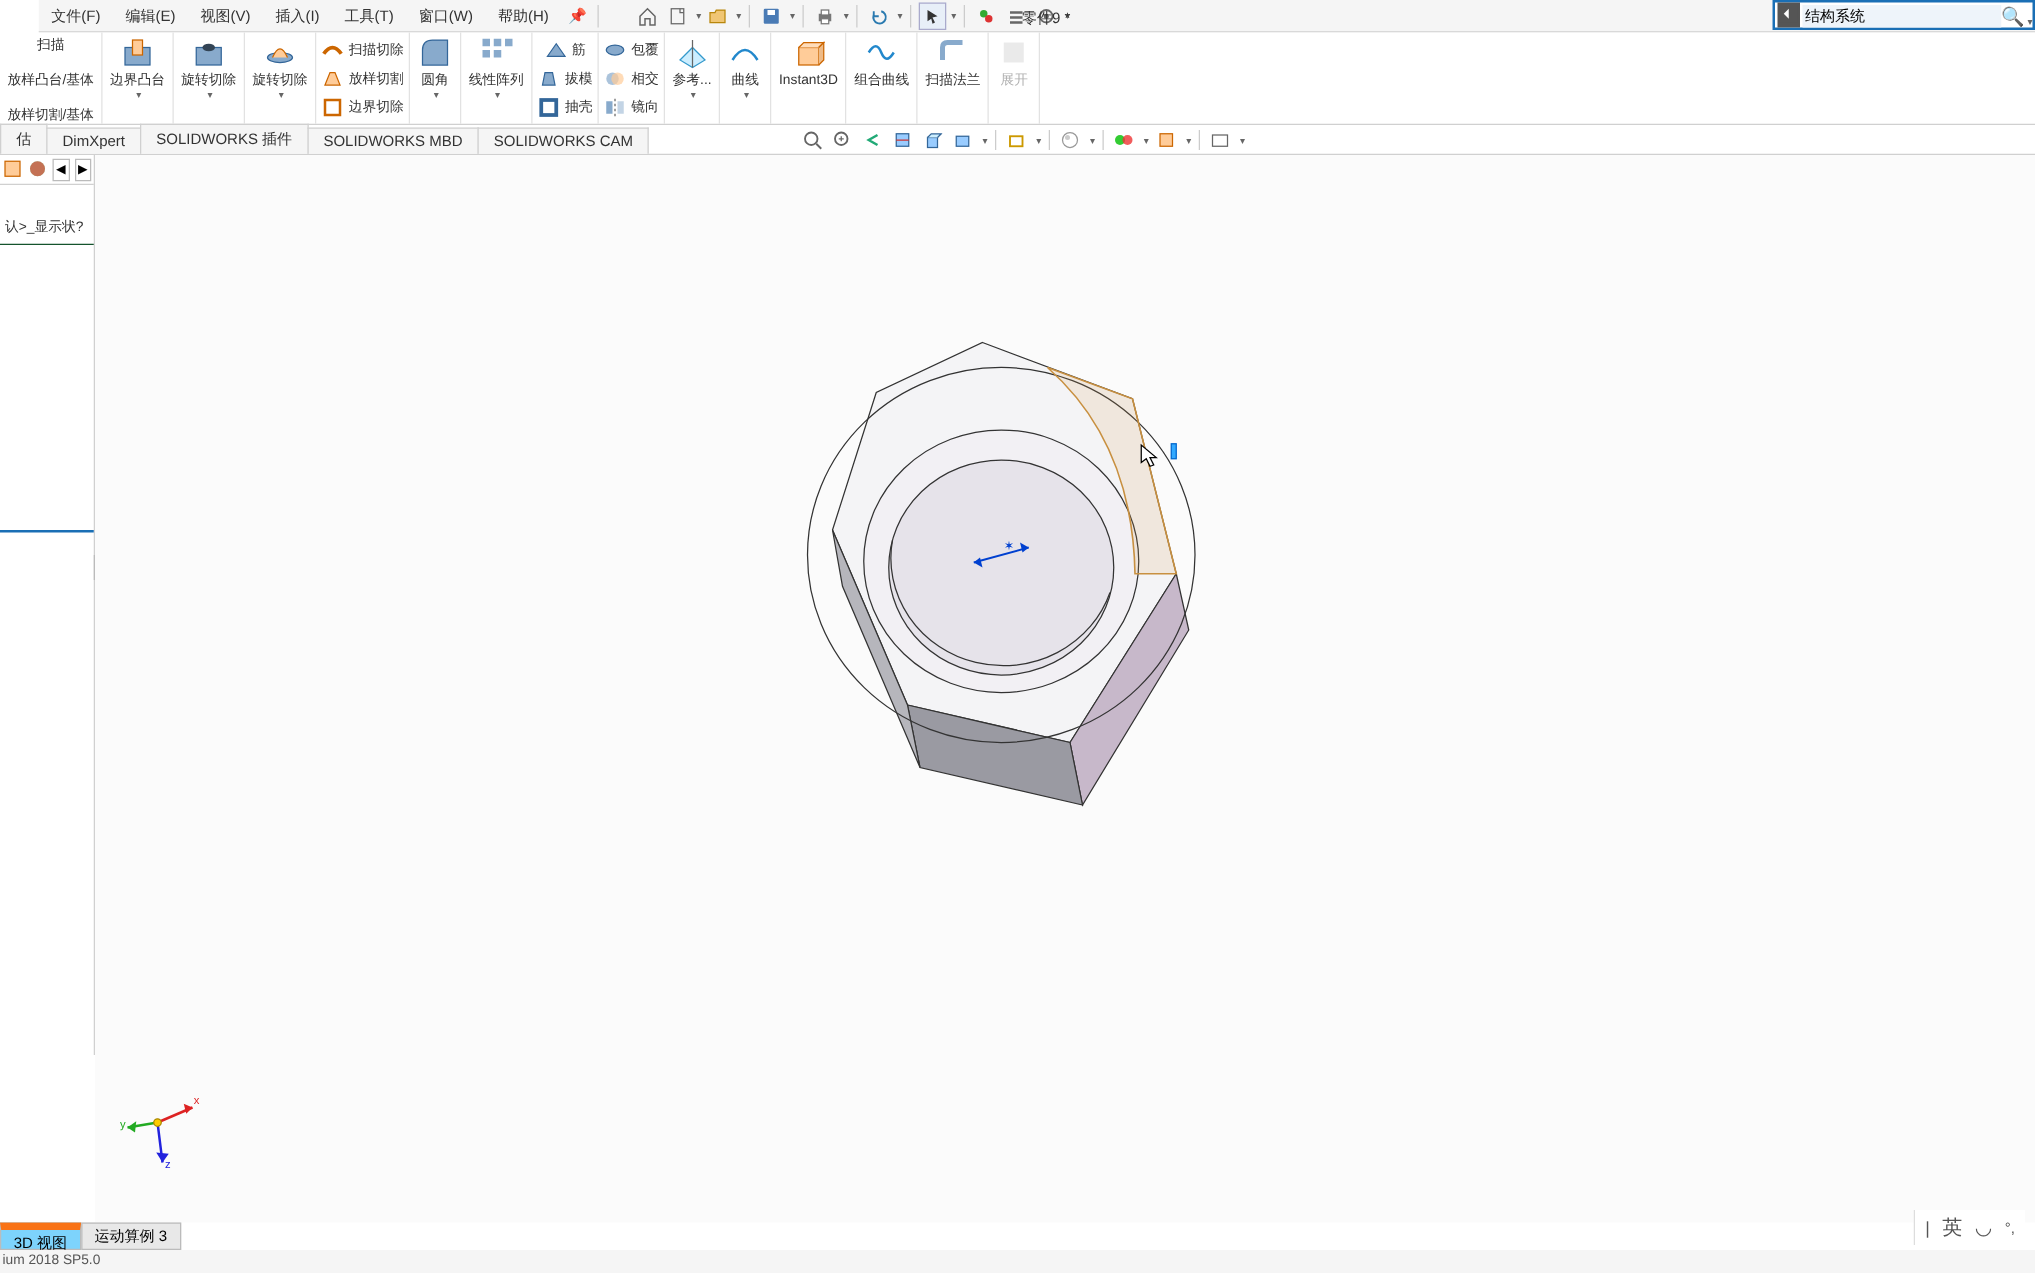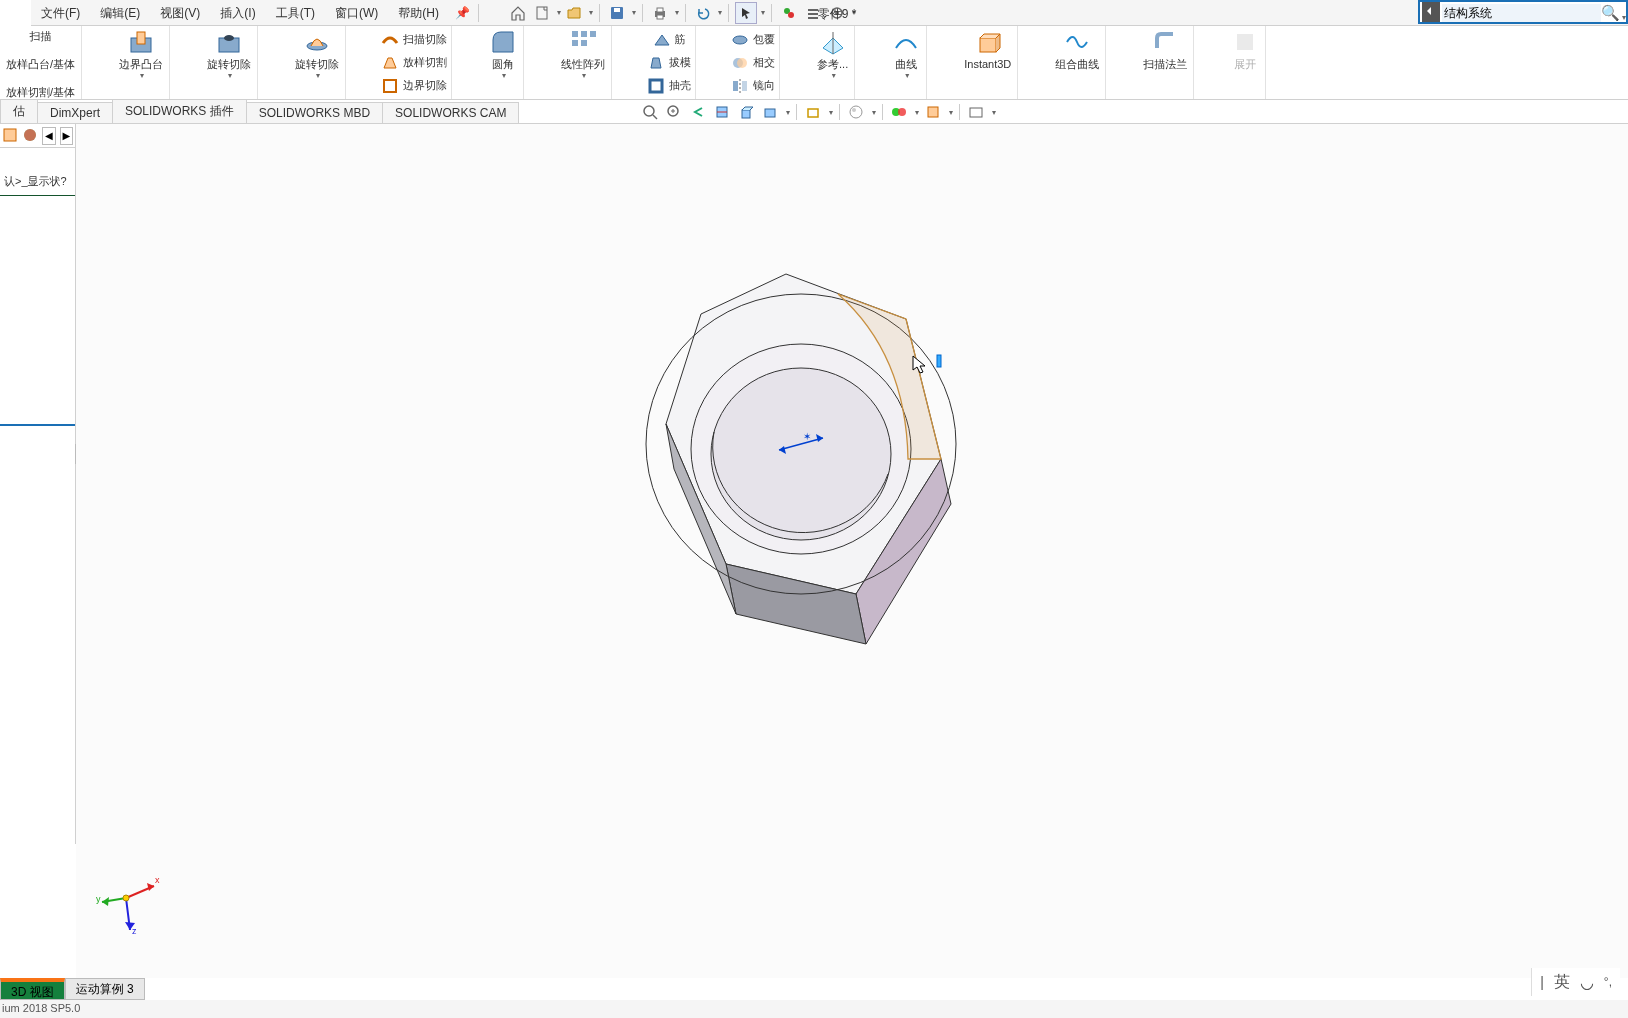--- a/index.html
+++ b/index.html
@@ -12,21 +12,21 @@
 .qat { display: flex; align-items: center; margin-left: 20px; gap: 2px; }
 .qat .qbtn { width: 22px; height: 22px; display: flex; align-items: center; justify-content: center; cursor: pointer; }
 .qat .sep { width: 1px; height: 18px; background: #ccc; margin: 0 4px; }
 .doc-title { position: absolute; left: 50%; transform: translateX(-50%); top: 6px; font-size: 12px; color: #333; margin-left: 23px; }
 .search-box { position: absolute; right: 0; top: 0; width: 210px; height: 24px; border: 2px solid #1a6fb5; display: flex; align-items: flex-end; background: #fff; }
 .search-box .sicon { width: 20px; height: 20px; background: #555; margin: 0 2px; }
 .search-box input { flex:1; border:none; outline:none; font-size:12px; background:#eef4fa; padding:2px; }
 .search-box .mag { width: 24px; color:#1a6fb5; font-size:15px; text-align:center; }
 
 
-.ribbon { height: 74px; background: #fff; border-bottom: 1px solid #d0d0d0; display: flex; gap: 31px; }
+.ribbon { height: 74px; background: #fff; border-bottom: 1px solid #d0d0d0; display: flex; }
 .rgroup { display:flex; flex-direction:column; align-items:center; border-right:1px solid #e2e2e2; padding:2px 6px 0; }
 .rgroup.stack { justify-content:space-between; font-size:11px; color:#333; }
 .rgroup .rlbl { font-size:11px; color:#333; text-align:center; line-height:13px; margin-top:2px; }
 .rgroup.disabled .rlbl, .rgroup.disabled svg { opacity:0.4; }
 .rrow { display:flex; align-items:center; gap:4px; font-size:11px; color:#333; height:23px;text-align:center; }
 .rico { width:18px; height:18px; }
 .rvico { width:28px; height:28px; }
 .dd { font-size:8px; color:#666; margin-left:2px; }
 
 
@@ -46,21 +46,21 @@
 
 
 .viewport { position:absolute; left:76px; top:124px; right:0; bottom:40px; background:#fbfbfb; }
 .model { position:absolute; left:530px; top:140px; }
 .triad { position:absolute; left:20px; bottom:40px; }
 .cursor3d { position:absolute; left:835px; top:230px; font-size:12px; }
 
 
 .btabs { position:absolute; left:0; bottom:18px; height:22px; display:flex; }
 .btab { padding:2px 10px; font-size:12px; border:1px solid #bbb; background:#e8e8e8; cursor:pointer; }
-.btab.active { border-top:4px solid #f97316; background:#15803d; }
+.btab.active { border-top:6px solid #f97316; background:#7dd3fc; }
 .status { position:absolute; left:0; bottom:0; height:18px; font-size:11px; color:#555; padding:2px 2px; background:#f5f5f5; width:100%; }
 
 
 .ime { position:absolute; right:8px; bottom:22px; height:28px; display:flex; align-items:center; gap:10px; font-size:16px; color:#555; background:#fff; padding:0 8px; border-left:1px solid #ddd; }
 .ime .imebtn { cursor:pointer; }
 </style>
 </head>
 <body>
 
 <div class="menubar">

